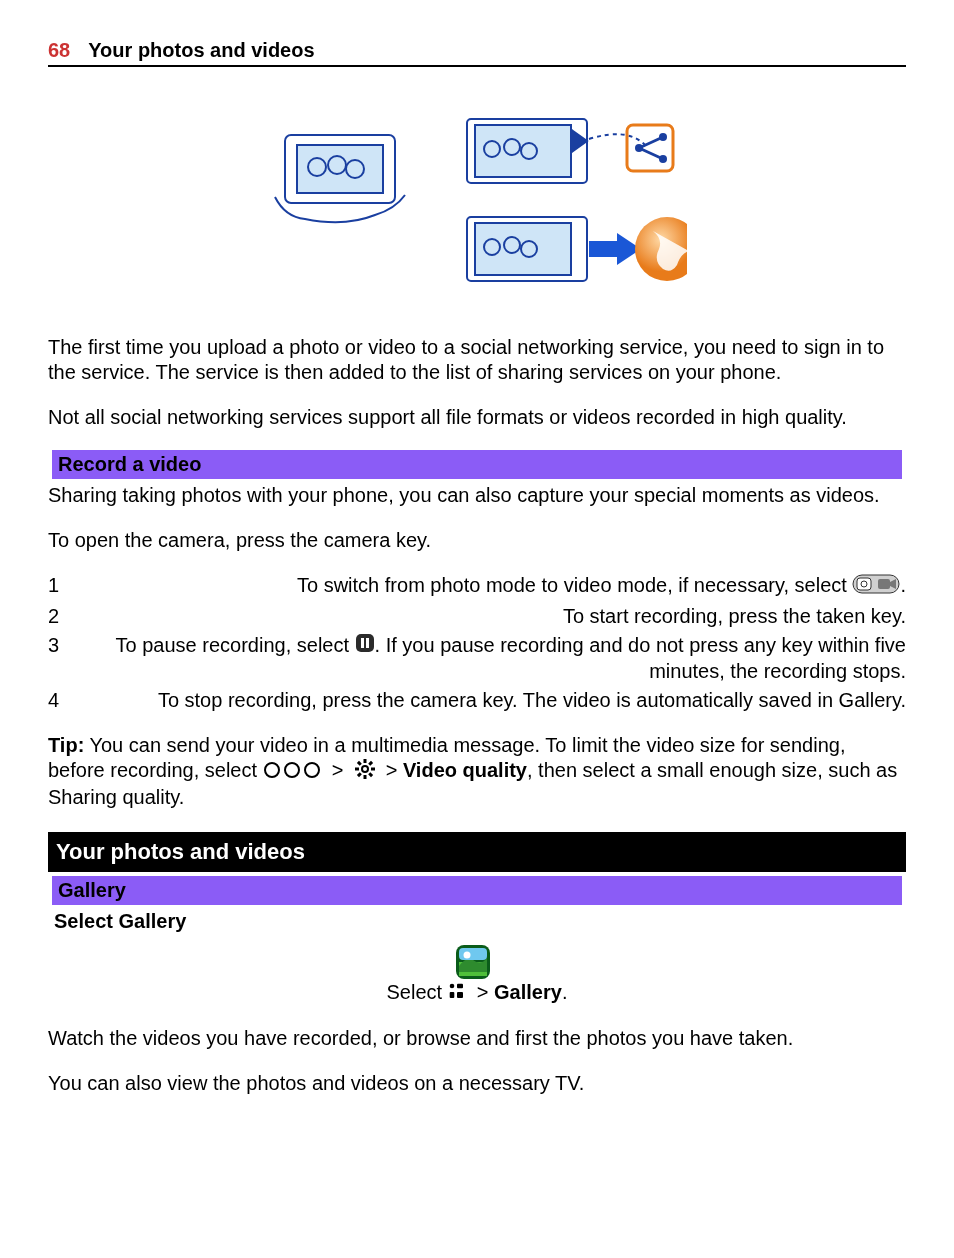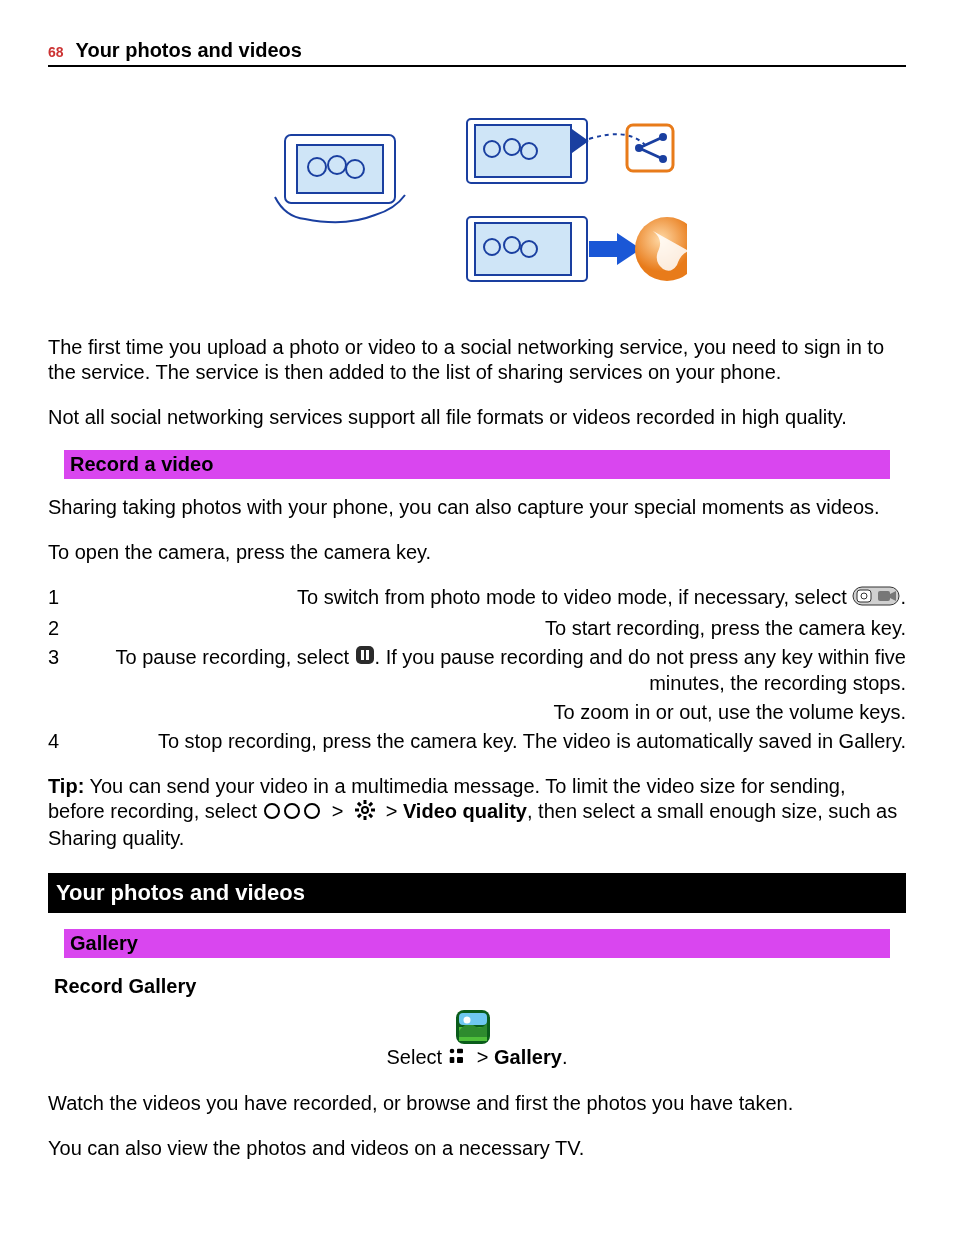--- a/index.html
+++ b/index.html
@@ -15,37 +15,37 @@
   .header {
     display: flex;
     align-items: baseline;
     border-bottom: 2px solid #000;
     padding-bottom: 2px;
     margin-bottom: 40px;
   }
   .page-num {
     font-weight: 700;
     color: #c33;
-    margin-right: 12px;
-    font-size: 14px;
+    margin-right: 18px;
+    font-size: 20px;
   }
   .header-title {
     font-weight: 700;
     font-size: 20px;
   }
   .illustration {
     text-align: center;
     margin: 20px auto 32px;
   }
   p { margin: 8px 0 20px; }
   .grey-bar {
-    background: #d946ef;
+    background: #8b5cf6;
     font-weight: 700;
     padding: 2px 6px;
-    margin: 16px;
+    margin: 4px;
   }
   .black-bar {
     background: #000;
     color: #fff;
     font-weight: 700;
     font-size: 22px;
     padding: 6px 8px;
     margin: 22px 0 0;
   }
   .sub-bold {
@@ -169,34 +169,33 @@
           <rect x="5" y="4" width="14" height="12" rx="3" fill="#fff" stroke="#333"></rect>
           <circle cx="12" cy="10" r="3" fill="none" stroke="#333"></circle>
           <rect x="26" y="5" width="12" height="10" rx="2" fill="#777"></rect>
           <polygon points="38,8 44,5 44,15 38,12" fill="#777"></polygon>
         </svg>
       </span><span>.</span>
     </span>
   </li>
   <li>
     <span class="num">2</span>
-    <span class="txt">To start recording, press the camera key.</span>
+    <span class="txt">To start recording, press the taken key.</span>
   </li>
   <li>
     <span class="num">3</span>
     <span class="txt">
       <span>To pause recording, select </span>
       <span class="inline-icon">
         <svg width="20" height="20" viewBox="0 0 20 20">
           <rect x="1" y="1" width="18" height="18" rx="5" fill="#2b2b2b"></rect>
           <rect x="6" y="5" width="3" height="10" fill="#fff"></rect>
           <rect x="11" y="5" width="3" height="10" fill="#fff"></rect>
         </svg>
       </span><span>. If you pause recording and do not press any key within five minutes, the recording stops.</span>
-      <div style="margin-top:4px">To zoom in or out, use the volume keys.</div>
     </span>
   </li>
   <li>
     <span class="num">4</span>
     <span class="txt">To stop recording, press the camera key. The video is automatically saved in Gallery.</span>
   </li>
 </ol>
 
 <p>
   <span class="bold">Tip:</span><span> You can send your video in a multimedia message. To limit the video size for sending, before recording, select </span>
@@ -226,21 +225,21 @@
       </g>
         </g>
       <circle cx="10" cy="10" r="2" fill="#fff"></circle>
     </svg>
   </span>
   &nbsp;<span>&gt;</span>&nbsp;<span class="bold">Video quality</span><span>, then select a small enough size, such as Sharing quality.</span>
 </p>
 
 <div class="black-bar">Your photos and videos</div>
 <div class="grey-bar">Gallery</div>
-<div class="sub-bold">Record Gallery</div>
+<div class="sub-bold">Select Gallery</div>
 
 <div class="gallery-row">
   <span class="gallery-icon">
     <svg width="36" height="36" viewBox="0 0 36 36">
       <rect x="1" y="1" width="34" height="34" rx="8" fill="#0a5c1a"></rect>
       <rect x="4" y="18" width="28" height="14" rx="0" fill="#4fbf3a"></rect>
       <path d="M4 22 q8 -10 14 -6 q8 6 14 -2 v14 h-28 z" fill="#2e8b2e"></path>
       <circle cx="12" cy="11" r="4" fill="#fff"></circle>
       <rect x="4" y="4" width="28" height="12" fill="#6fc8ef" rx="4"></rect>
       <circle cx="12" cy="11" r="3.5" fill="#fff"></circle>

